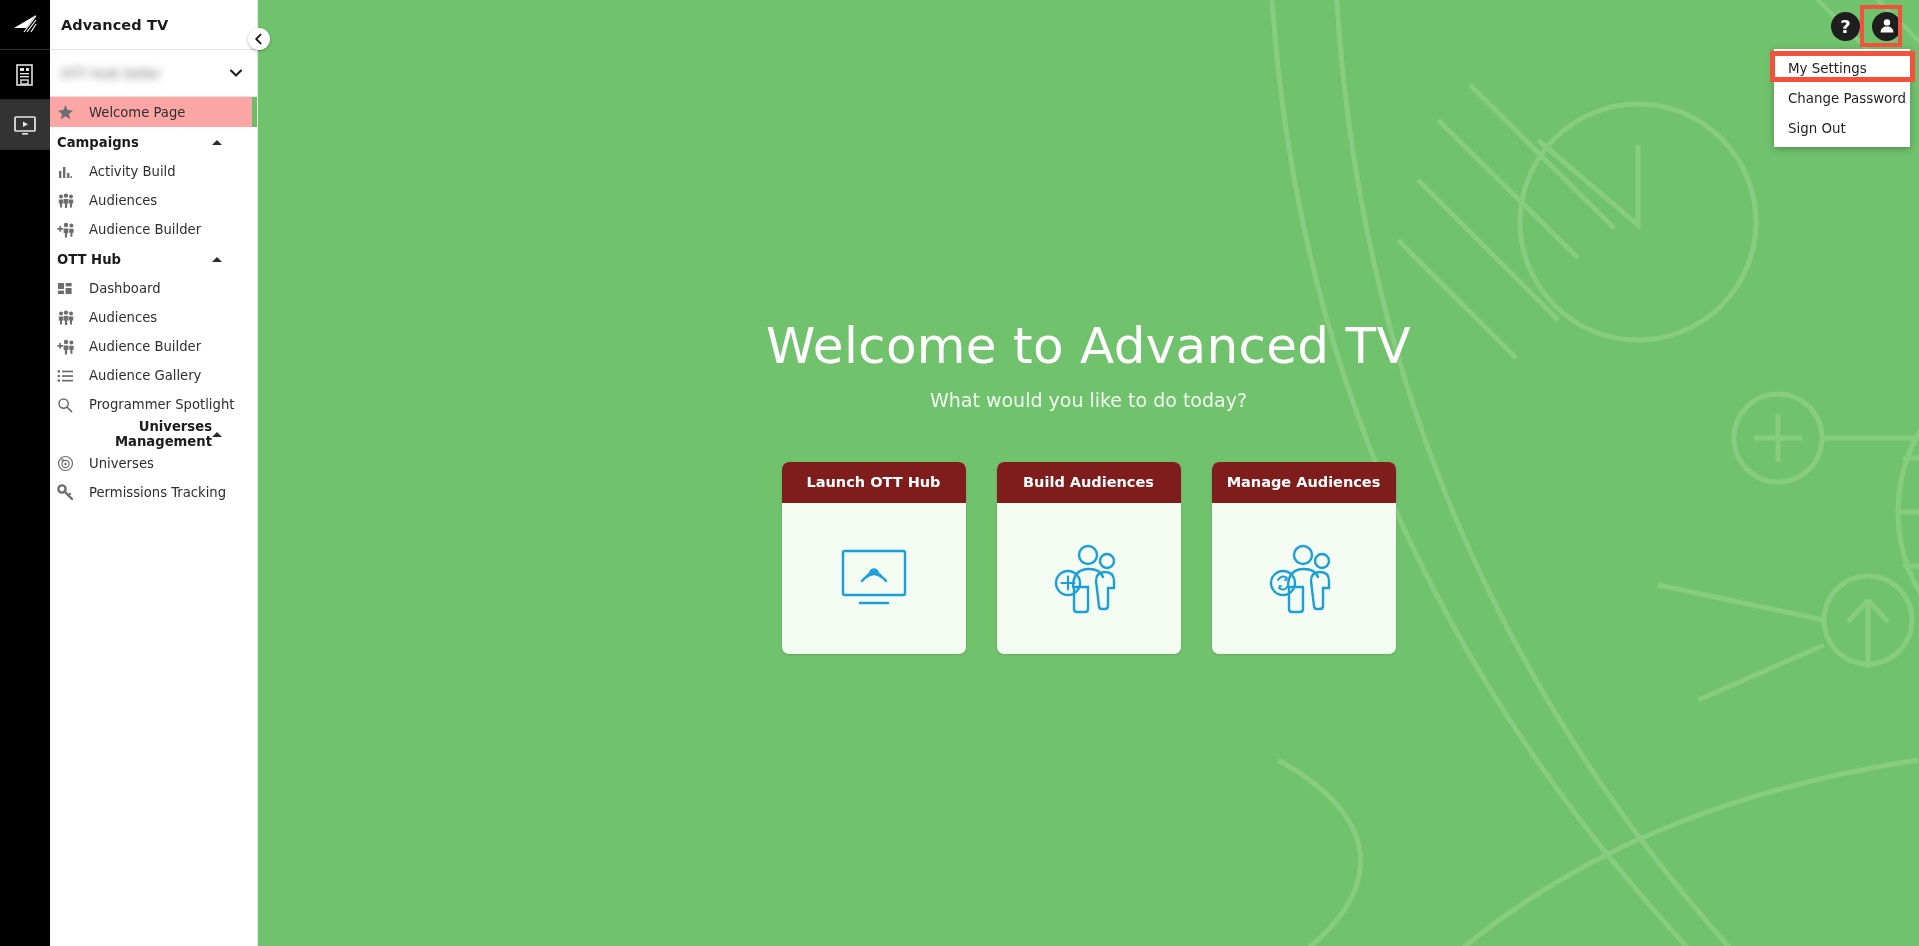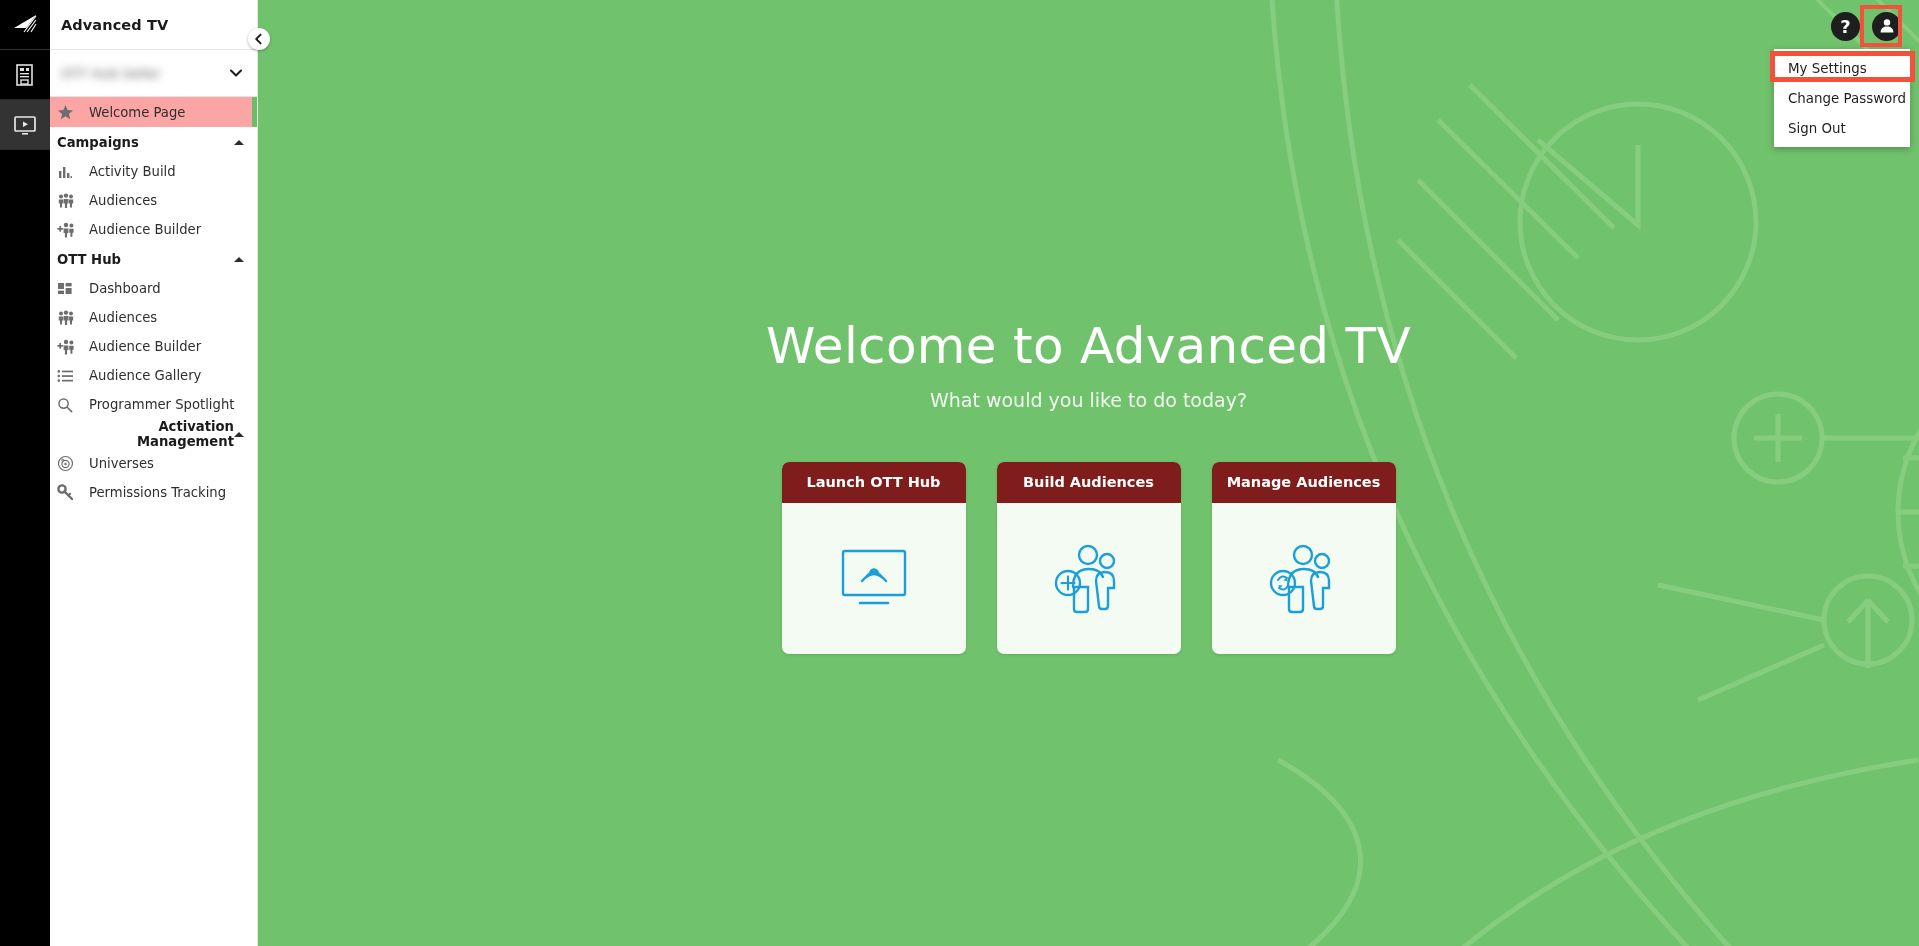--- a/index.html
+++ b/index.html
@@ -74,21 +74,21 @@
     width: 25px; flex: 0 0 25px;
     display: flex; align-items: center; justify-content: flex-start;
     margin-right: 7px; color: #6a6a6a;
   }
   .nav-ico svg { display: block; }
   .nav-label { white-space: nowrap; }
 
   .nav-group {
     height: 30px; display: flex; align-items: center;
     justify-content: space-between;
-    padding: 0 13px 0 7px;
+    padding: 0 35px 0 7px;
     font-size: 13.2px; font-weight: bold; color: #1b1b1b;
     cursor: pointer;
   }
   .caret-up { width: 0; height: 0;
     border-left: 5px solid transparent;
     border-right: 5px solid transparent;
     border-bottom: 5px solid #2c2c2c; }
 
   
   #collapse-handle {
@@ -347,21 +347,21 @@
         <span class="nav-ico">
           <svg width="16" height="16" viewBox="0 0 16 16">
             <circle cx="6.6" cy="6.6" r="4.6" fill="none" stroke="#6d6d6d" stroke-width="1.5"></circle>
             <path d="M10.2 10.2 L14.6 14.6" stroke="#6d6d6d" stroke-width="1.6" stroke-linecap="round"></path>
           </svg>
         </span>
         <span class="nav-label">Programmer Spotlight</span>
       </div>
 
       <div class="nav-group">
-        <span>Activation Management</span>
+        <span>Universes Management</span>
         <span class="caret-up"></span>
       </div>
 
       <div class="nav-item">
         <span class="nav-ico">
           <svg width="17" height="17" viewBox="0 0 17 17">
             <circle cx="8.5" cy="8.5" r="7" fill="none" stroke="#6d6d6d" stroke-width="1.2"></circle>
             <circle cx="8.5" cy="9" r="3.6" fill="none" stroke="#6d6d6d" stroke-width="1.2"></circle>
             <circle cx="8.5" cy="9" r="1.2" fill="#6d6d6d"></circle>
             <circle cx="5.6" cy="5.1" r="1" fill="none" stroke="#6d6d6d" stroke-width="1"></circle>

